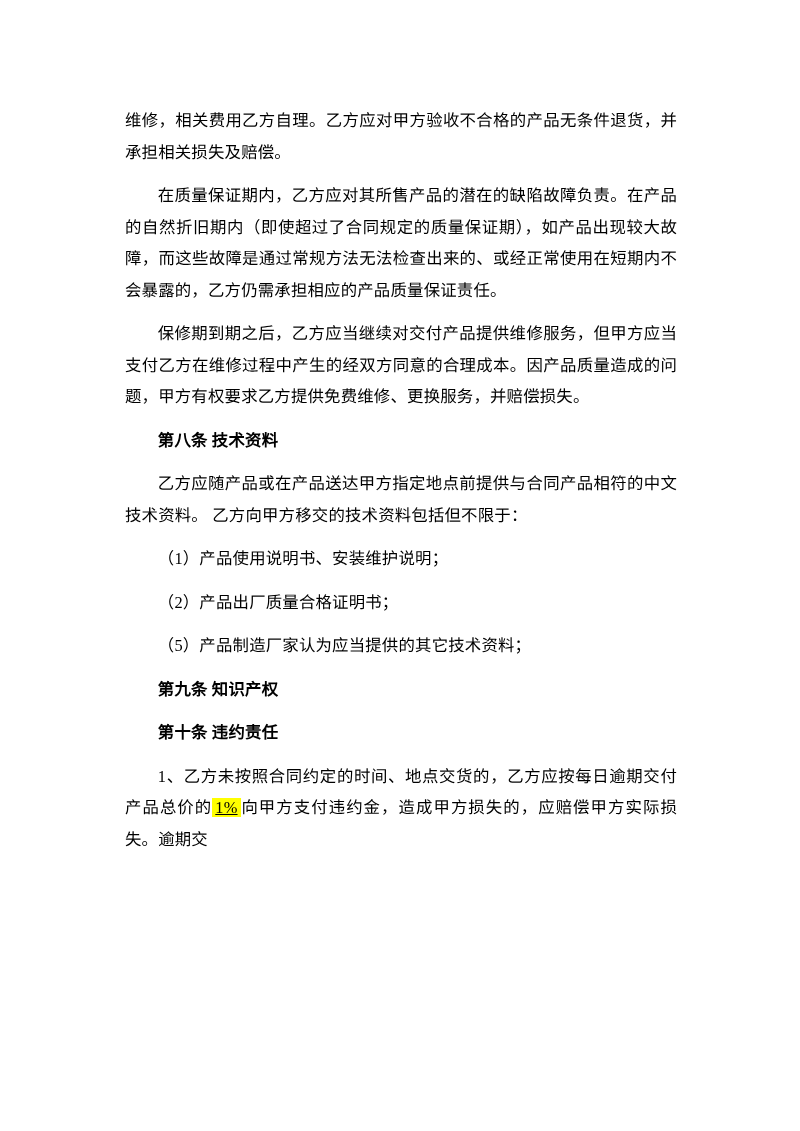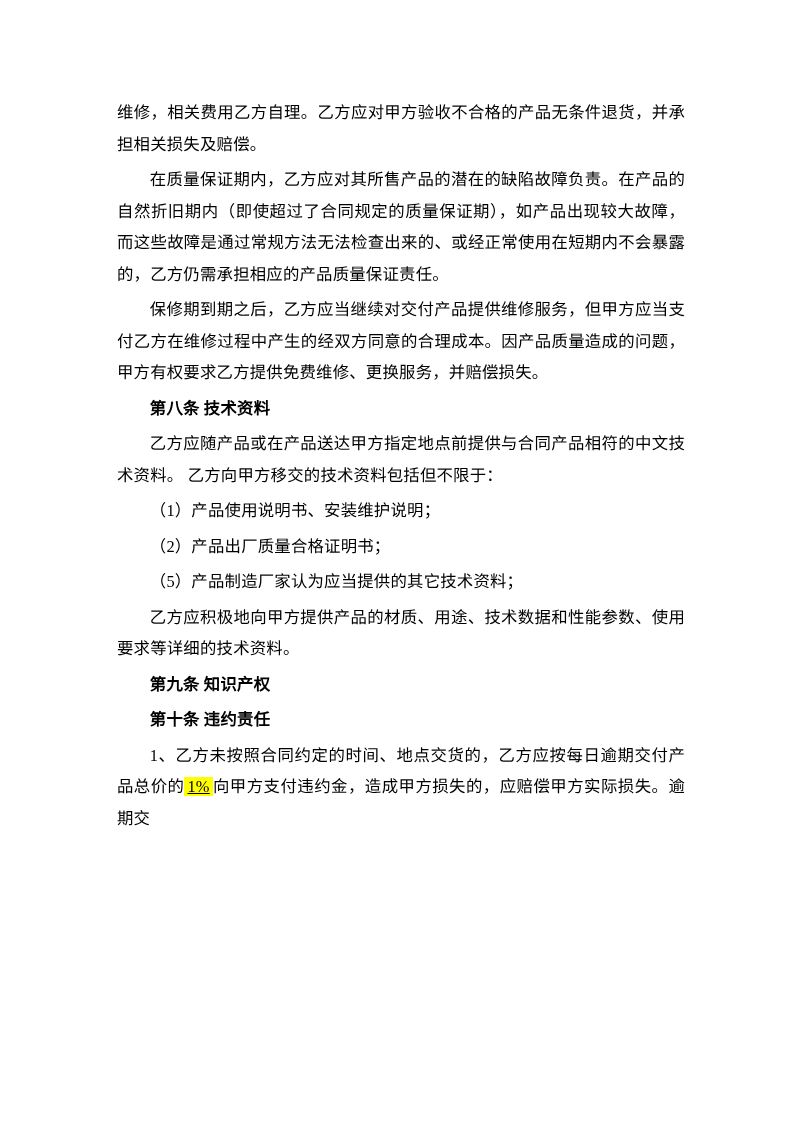--- a/index.html
+++ b/index.html
@@ -20,21 +20,21 @@
     position: absolute;
     left: 113px;
     top: 93px;
     width: 576px;
     font-size: 16.4px;
     line-height: 31.5px;
     text-align: justify;
     letter-spacing: 0.2px;
   }
   .content p {
-    margin: 4px;
+    margin: 12px;
     padding: 0;
   }
   .content p.indent {
     text-indent: 2em;
   }
   .content p.heading {
     font-weight: bold;
   }
   .hl {
     background: #ffff00;
@@ -48,18 +48,17 @@
 <div class="page">
   <div class="content">
       <p class="body"><span>维修，相关费用乙方自理。乙方应对甲方验收不合格的产品无条件退货，并承担相关损失及赔偿。</span></p>
       <p class="body indent"><span>在质量保证期内，乙方应对其所售产品的潜在的缺陷故障负责。在产品的自然折旧期内（即使超过了合同规定的质量保证期），如产品出现较大故障，而这些故障是通过常规方法无法检查出来的、或经正常使用在短期内不会暴露的，乙方仍需承担相应的产品质量保证责任。</span></p>
       <p class="body indent"><span>保修期到期之后，乙方应当继续对交付产品提供维修服务，但甲方应当支付乙方在维修过程中产生的经双方同意的合理成本。因产品质量造成的问题，甲方有权要求乙方提供免费维修、更换服务，并赔偿损失。</span></p>
       <p class="heading indent"><span>第八条 技术资料</span></p>
       <p class="body indent"><span>乙方应随产品或在产品送达甲方指定地点前提供与合同产品相符的中文技术资料。 乙方向甲方移交的技术资料包括但不限于：</span></p>
       <p class="body indent"><span>（1）产品使用说明书、安装维护说明；</span></p>
       <p class="body indent"><span>（2）产品出厂质量合格证明书；</span></p>
       <p class="body indent"><span>（5）产品制造厂家认为应当提供的其它技术资料；</span></p>
-      <p class="body indent"><span>乙方应积极地向甲方提供产品的材质、用途、技术数据和性能参数、使用要求等详细的技术资料。</span></p>
       <p class="heading indent"><span>第九条 知识产权</span></p>
       <p class="heading indent"><span>第十条 违约责任</span></p>
       <p class="body indent"><span>1、乙方未按照合同约定的时间、地点交货的，乙方应按每日逾期交付产品总价的</span><span class="hl">1%</span><span>向甲方支付违约金，造成甲方损失的，应赔偿甲方实际损失。逾期交</span></p>
     </div>
 </div>
 
 </body></html>

